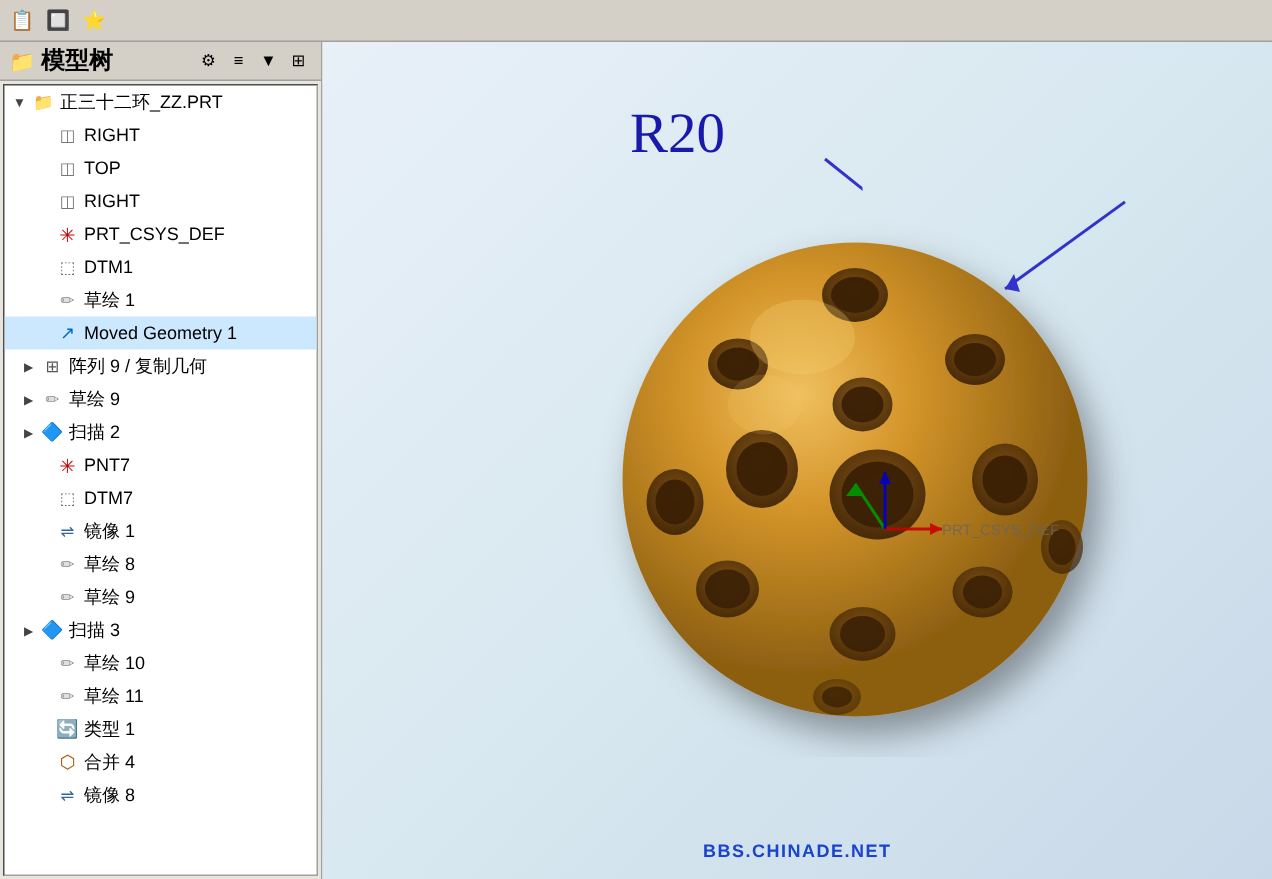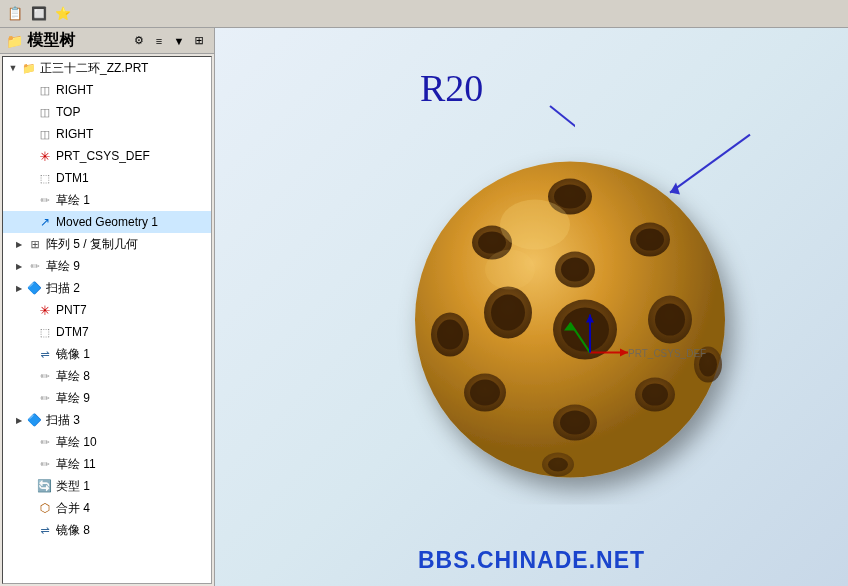--- a/index.html
+++ b/index.html
@@ -169,21 +169,21 @@
       font-weight: normal;
       pointer-events: none;
     }
 
     
     .watermark {
       position: absolute;
       bottom: 12px;
       left: 50%;
       transform: translateX(-50%);
-      font-size: 23px;
+      font-size: 12px;
       font-weight: bold;
       color: #1a44cc;
       letter-spacing: 1px;
       pointer-events: none;
     }
 
     
     .icon-folder { color: #d4a017; }
   </style>
 </head>
@@ -264,21 +264,21 @@
         <span style="display:inline-block;width:16px;"></span>
         <span class="tree-expand"></span>
         <span class="tree-icon" style="color:#0066cc; font-size:12px;">↗</span>
         <span class="tree-label">Moved Geometry 1</span>
       </div>
 
       <div class="tree-item">
         <span style="display:inline-block;width:6px;"></span>
         <span class="tree-expand" style="font-size:8px;color:#444;">▶</span>
         <span class="tree-icon" style="color:#555; font-size:11px;">⊞</span>
-        <span class="tree-label">阵列 5 / 复制几何</span>
+        <span class="tree-label">阵列 9 / 复制几何</span>
       </div>
 
       <div class="tree-item">
         <span style="display:inline-block;width:6px;"></span>
         <span class="tree-expand" style="font-size:8px;color:#444;">▶</span>
         <span class="tree-icon" style="color:#888; font-size:11px;">✏</span>
         <span class="tree-label">草绘 9</span>
       </div>
 
       <div class="tree-item">

